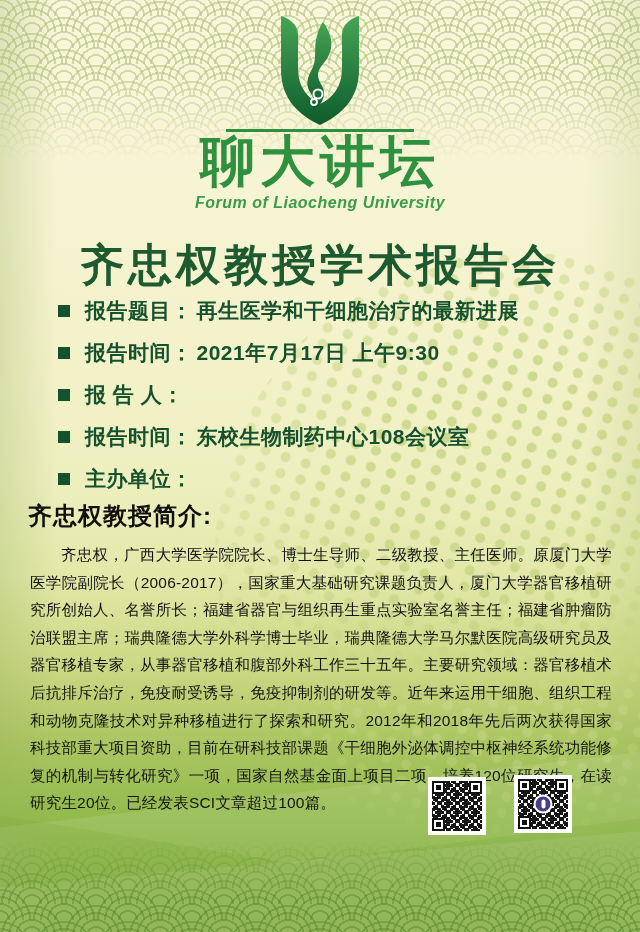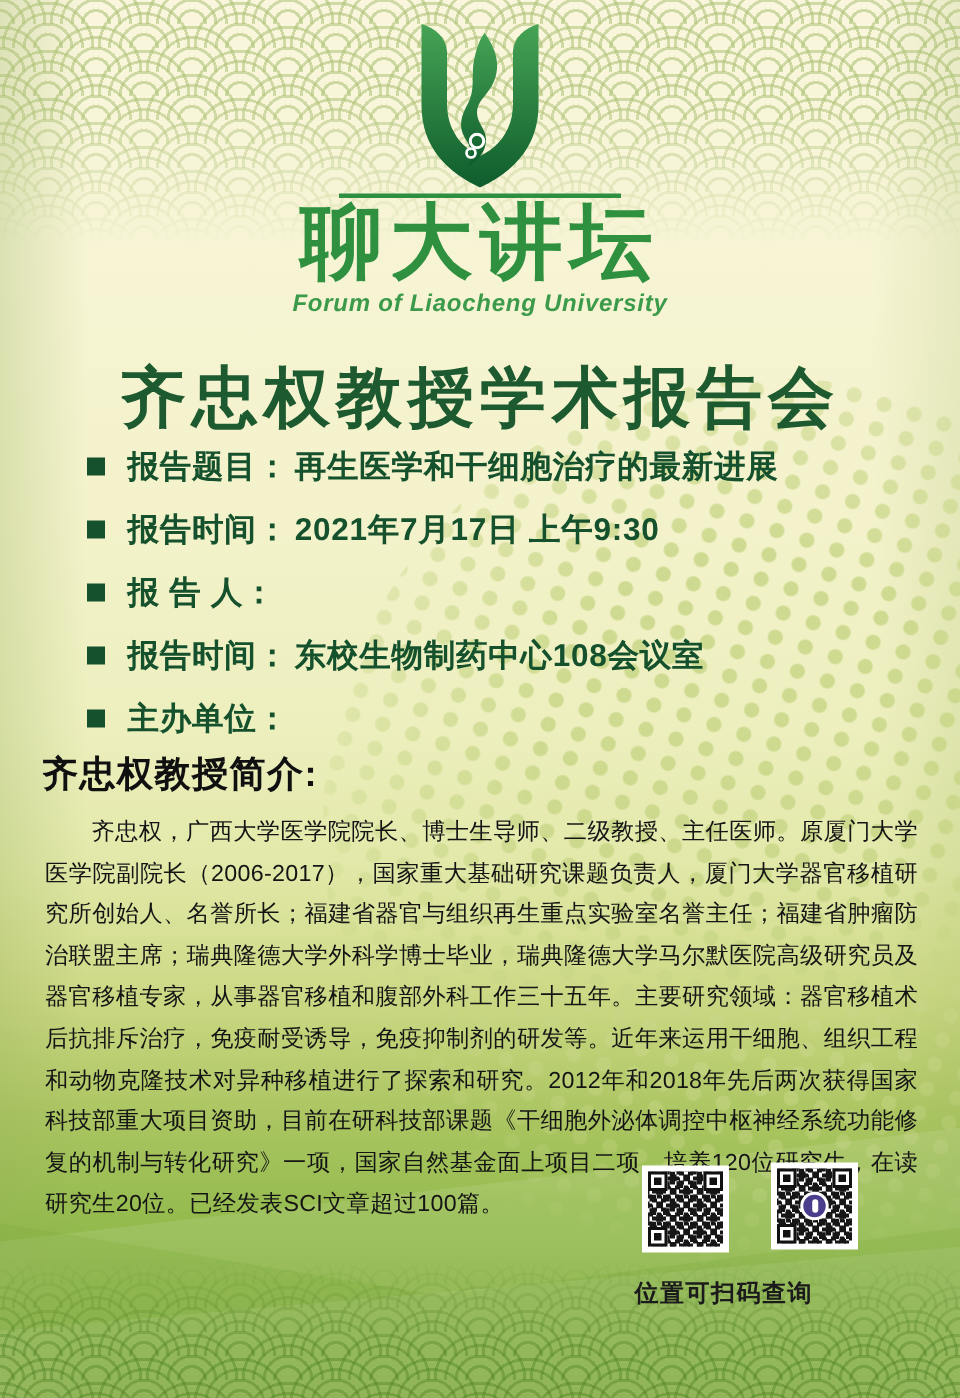--- a/index.html
+++ b/index.html
@@ -170,15 +170,14 @@
     <span class="finder tr"></span>
     <span class="finder bl"></span>
   </div>
   <div class="qr qr-right">
     <div class="qr-pat"></div>
     <span class="finder tl"></span>
     <span class="finder tr"></span>
     <span class="finder bl"></span>
     <span class="qr-badge"></span>
   </div>
-  <div class="qr-caption">位置可扫码查询</div>
 
 </div>
 
 </body></html>

